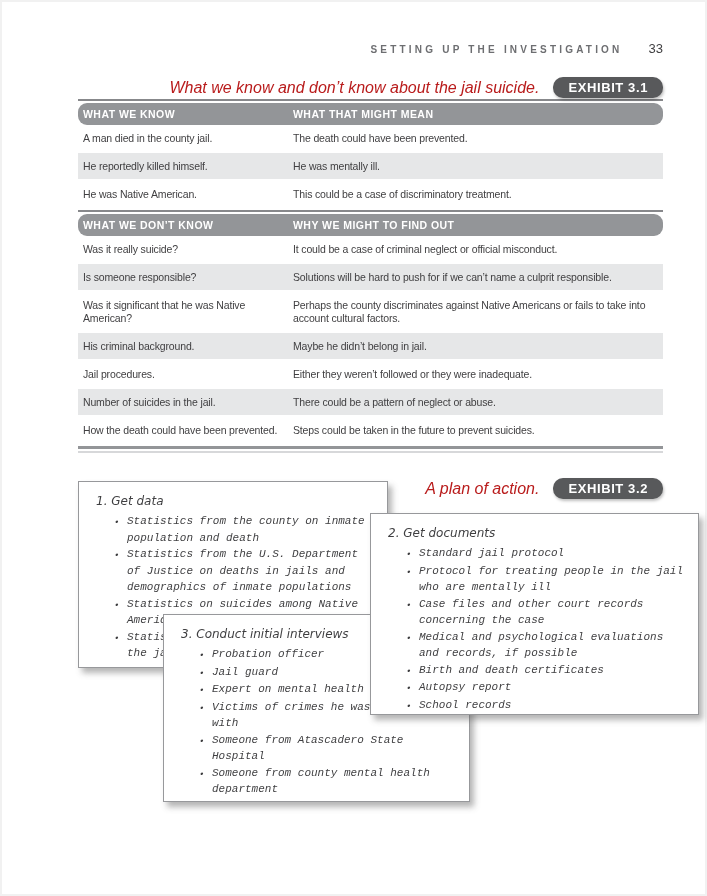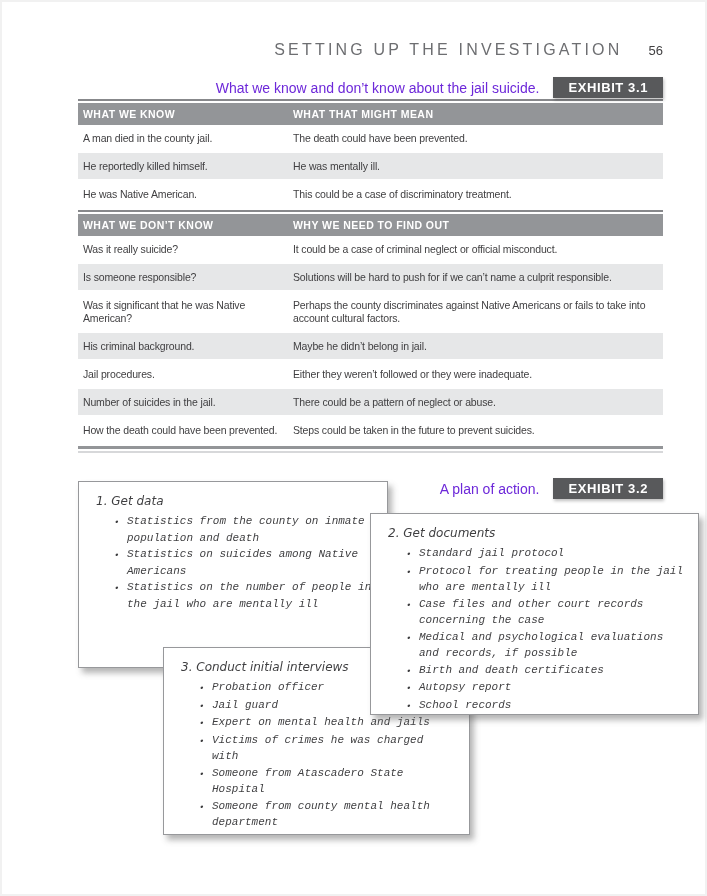--- a/index.html
+++ b/index.html
@@ -11,44 +11,45 @@
     box-shadow: inset 0 0 0 2px #f1f1f1;
     overflow:hidden;
   }
 
   
   .running-head-row {
     position:absolute; top:41px; left:78px; width:585px;
     display:flex; justify-content:flex-end; align-items:baseline; gap:26px;
   }
   .running-head {
-    font-size:16px; letter-spacing:3.2px; color:#6d6e71; font-weight:400;
+    font-size:10px; letter-spacing:3.2px; color:#6d6e71; font-weight:700;
   }
   .page-number { font-size:13px; color:#414042; }
 
   
   .caption-row {
     position:absolute; left:78px; width:585px;
     display:flex; justify-content:flex-end; align-items:center; gap:14px;
     z-index:10;
   }
   .caption-row.first { top:77px; }
   .caption-row.second { top:478px;text-align:right; }
-  .exhibit-caption { font-size:14px; color:#6d28d9; }
+  .exhibit-caption { font-size:16px; color:#b91c1c;font-style:italic; }
   .exhibit-badge {
     background:#58595B; color:#ffffff; font-weight:bold;
     font-size:13px; letter-spacing:.6px;
     padding:4px 15px 4px 15px; line-height:1;
     box-shadow: 1px 2px 3px rgba(0,0,0,.25);
+    border-radius: 10px;
   }
 
   
   .exhibit-table { position:absolute; top:99px; left:78px; width:585px; }
   .rule-top { height:2px; background:#87888b; margin-bottom:2px; }
-  .thead { display:flex; background:#939598; }
+  .thead { display:flex; background:#939598;border-radius:9px; }
   .thead .hcell {
     color:#ffffff; font-weight:bold; font-size:10.5px; letter-spacing:.45px;
     padding:6px 0 5px 0; line-height:11px;
   }
   .col1 { width:215px; padding-left:5px !important; padding-right:10px !important; flex:none; }
   .col2 { flex:1; padding-right:2px !important; }
   .tbody .trow { display:flex; background:#ffffff; border-bottom:2px solid #ffffff; }
   .tbody .trow:nth-child(even) { background:#E6E7E8; }
   .tcell {
     font-size:10.5px; letter-spacing:-0.15px; line-height:13px;
@@ -63,33 +64,33 @@
     position:absolute; background:#ffffff;
     border:1.5px solid #97989b;
     box-shadow: 4px 5px 6px rgba(90,90,90,.45);
     padding:11px 13px 8px 13px;
     overflow:hidden;
     font-family:"DejaVu Sans", sans-serif;
     font-style:italic; color:#3F3F41;
   }
   .card-1 { left:78px;  top:481px; width:310px; height:187px; z-index:1; }
   .card-2 { left:370px; top:513px; width:329px; height:202px; z-index:3; }
-  .card-3 { left:163px; top:647px; width:307px; height:188px; z-index:2; }
+  .card-3 { left:163px; top:614px; width:307px; height:188px; z-index:2; }
   .card-title { font-size:12px; line-height:17px; margin-bottom:3px; padding-left:4px; }
   .hw-item { display:flex; font-size:11px; line-height:16.5px; padding-left:22px;font-family:Liberation Mono, monospace; }
   .hw-bullet { flex:none; width:13px; position:relative; }
   .hw-bullet::before { content:"•"; font-size:9px; position:relative; top:1px; }
 
 </style>
 </head>
 <body>
 
 <div class="running-head-row">
   <span class="running-head">SETTING UP THE INVESTIGATION</span>
-  <span class="page-number">56</span>
+  <span class="page-number">33</span>
 </div>
 
 <div class="caption-row first">
   <span class="exhibit-caption">What we know and don’t know about the jail suicide.</span>
   <span class="exhibit-badge">EXHIBIT 3.1</span>
 </div>
 
 <div class="exhibit-table">
   <div class="rule-top"></div>
 
@@ -109,21 +110,21 @@
     <div class="trow">
       <div class="tcell col1">He was Native American.</div>
       <div class="tcell col2">This could be a case of discriminatory treatment.</div>
     </div>
   </div>
 
   <div class="rule-mid"></div>
 
   <div class="thead">
     <div class="hcell col1">WHAT WE DON’T KNOW</div>
-    <div class="hcell col2">WHY WE NEED TO FIND OUT</div>
+    <div class="hcell col2">WHY WE MIGHT TO FIND OUT</div>
   </div>
   <div class="tbody">
     <div class="trow">
       <div class="tcell col1">Was it really suicide?</div>
       <div class="tcell col2">It could be a case of criminal neglect or official misconduct.</div>
     </div>
     <div class="trow">
       <div class="tcell col1">Is someone responsible?</div>
       <div class="tcell col2">Solutions will be hard to push for if we can’t name a culprit responsible.</div>
     </div>
@@ -159,20 +160,24 @@
 </div>
 
 <div class="card card-1">
   <div class="card-title">1. Get data</div>
   <div class="hw-item">
     <span class="hw-bullet"></span>
     <span>Statistics from the county on inmate population and death</span>
   </div>
   <div class="hw-item">
     <span class="hw-bullet"></span>
+    <span>Statistics from the U.S. Department of Justice on deaths in jails and demographics of inmate populations</span>
+  </div>
+  <div class="hw-item">
+    <span class="hw-bullet"></span>
     <span>Statistics on suicides among Native Americans</span>
   </div>
   <div class="hw-item">
     <span class="hw-bullet"></span>
     <span>Statistics on the number of people in the jail who are mentally ill</span>
   </div>
 </div>
 
 <div class="card card-2">
   <div class="card-title">2. Get documents</div>

